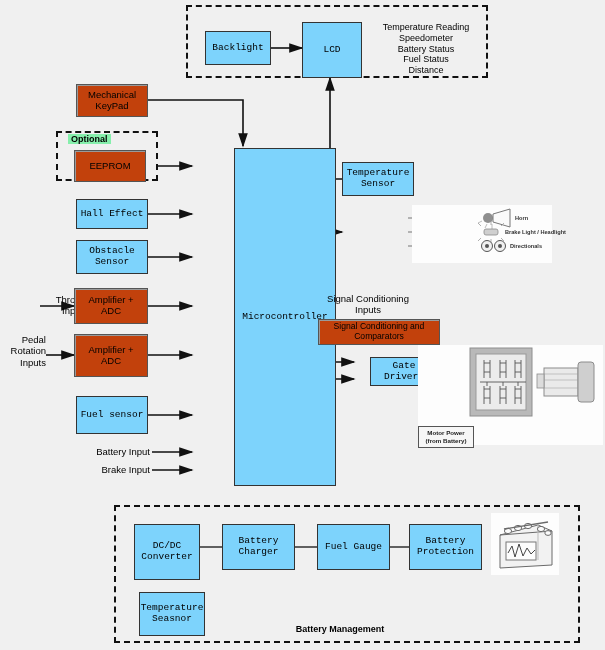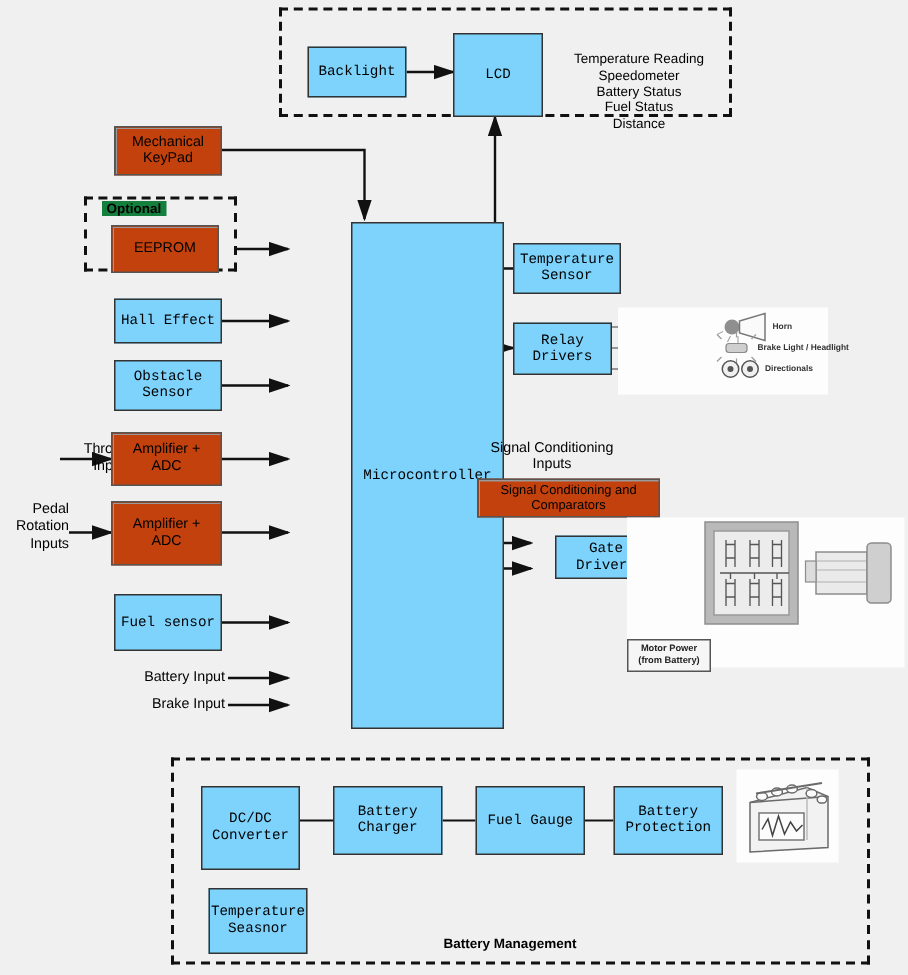--- a/index.html
+++ b/index.html
@@ -28,21 +28,21 @@
     border:2.5px dashed #111;background:transparent;
   }
   .lbl{
     position:absolute;font-size:9.5px;line-height:1.2;
     white-space:pre-line;text-align:center;
   }
   .lbl.right{text-align:right;}
   .lbl.bold{font-weight:bold;font-size:9px;}
   .tag{
     position:absolute;font-size:9px;font-weight:bold;
-    background:#15803d;padding:0 3px;
+    background:#86efac;padding:0 3px;
   }
   .panel{position:absolute;background:#fdfdfd;}
   .mini{position:absolute;font-size:5.6px;font-weight:bold;color:#333;white-space:nowrap;}
   .mpbox{
     position:absolute;box-sizing:border-box;border:1px solid #555;
     background:#f6f6f6;font-size:6.2px;font-weight:bold;color:#222;
     text-align:center;line-height:1.25;padding-top:2px;white-space:pre-line;
   }
 </style>
 </head>
@@ -118,21 +118,21 @@
       <path d="M560,378 L560,386"></path>
     </g>
   </svg>
 
   <div class="dashed" style="left:186px;top:5px;width:302px;height:73px;"></div>
 
   <div class="box white" style="left:205px;top:31px;width:66px;height:34px;">Backlight</div>
 
   <div class="box white" style="left:302px;top:22px;width:60px;height:56px;">LCD</div>
 
-  <div class="lbl" style="left:370px;top:34px;width:112px;font-size:9px;">Temperature Reading
+  <div class="lbl" style="left:370px;top:22px;width:112px;font-size:9px;">Temperature Reading
 Speedometer
 Battery Status
 Fuel Status
 Distance</div>
 
   <div class="box gray" style="left:76px;top:84px;width:72px;height:33px;">Mechanical
 KeyPad</div>
 
   <div class="dashed" style="left:56px;top:131px;width:102px;height:50px;"></div>
   <div class="tag" style="left:68px;top:134px;">Optional</div>
@@ -157,21 +157,20 @@
   <div class="box white" style="left:76px;top:396px;width:72px;height:38px;">Fuel sensor</div>
 
   <div class="lbl right" style="left:60px;top:446px;width:90px;">Battery Input</div>
   <div class="lbl right" style="left:60px;top:464px;width:90px;">Brake Input</div>
 
   <div class="box white" style="left:192px;top:148px;width:102px;height:338px;margin-left:42px;">Microcontroller</div>
 
   <div class="box white" style="left:342px;top:162px;width:72px;height:34px;">Temperature
 Sensor</div>
 
-  <div class="box white" style="left:342px;top:215px;width:66px;height:35px;">Relay Drivers</div>
 
   <div class="panel" style="left:412px;top:205px;width:140px;height:58px;"></div>
   <svg class="layer" viewBox="0 0 605 650">
     <g>
       <ellipse cx="488" cy="218" rx="5" ry="5" fill="#8f8f8f"></ellipse>
       <path d="M493,214 L510,209 L510,227 L493,222 z" fill="#fafafa" stroke="#777" stroke-width="1"></path>
       <g stroke="#aaa" stroke-width="0.8">
         <line x1="487" y1="224" x2="485" y2="228"></line>
         <line x1="492" y1="224" x2="492" y2="229"></line>
         <line x1="482" y1="221" x2="478" y2="223"></line>

